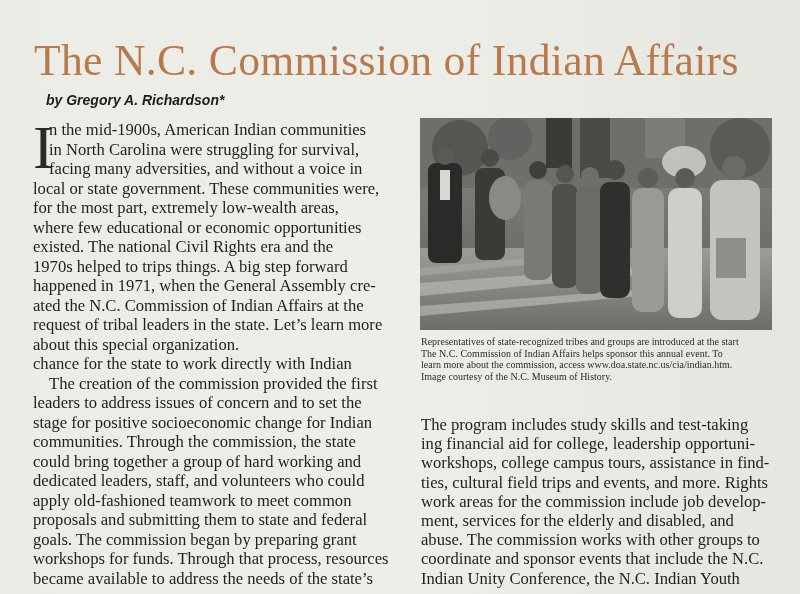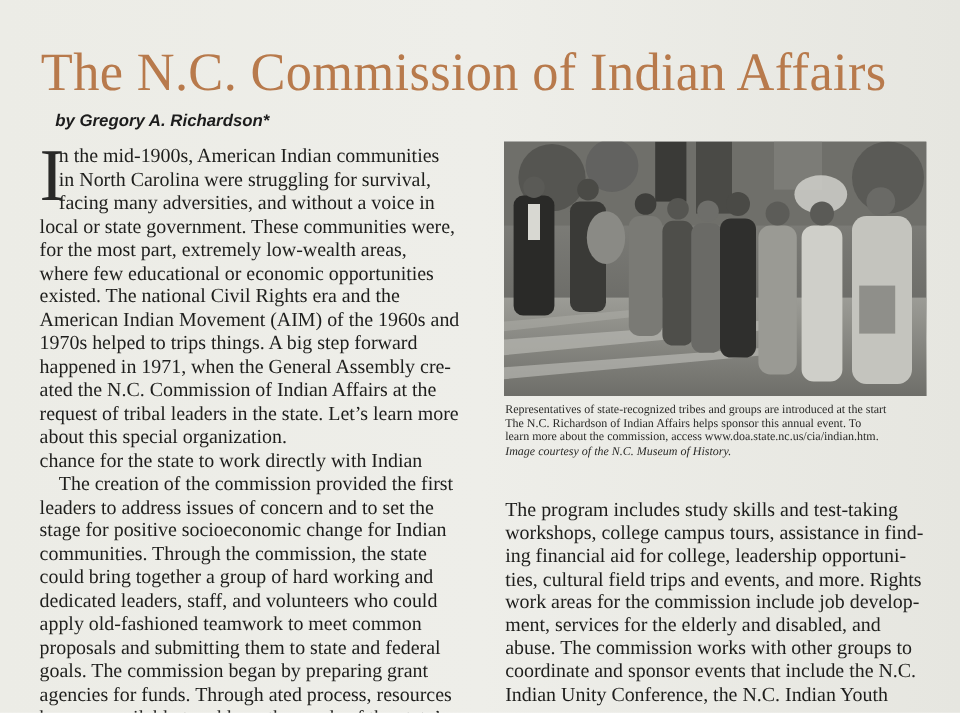--- a/index.html
+++ b/index.html
@@ -45,21 +45,21 @@
       radial-gradient(ellipse at 12% 30%, #444 0 12%, transparent 13%),
       linear-gradient(180deg, #6a6a66 0%, #8b8b86 35%, #5a5a56 60%, #9a9a94 78%, #4a4a46 100%);
   }
   .photo svg { display:block; }
   .caption {
     position:absolute; left:421px; top:336px; width:360px;
     font-family: "Liberation Serif", serif;
     font-size:10px; line-height:11.6px; color:#2a2a28;
   }
   .caption .cl { display:block; white-space:nowrap; }
-  .caption .credit { font-style:italic; }
+  .caption .credit { }
   .col-right {
     position:absolute; left:421px; top:415px; width:372px;
     font-size:16.6px; line-height:19.2px;
   }
   .col-right p { margin:0; }
 </style>
 </head>
 <body>
 
 <h1 class="title">The N.C. Commission of Indian Affairs</h1>
@@ -68,39 +68,38 @@
 <div class="col-left">
   <p class="dropcap-wrap">
     <span class="dropcap">I</span>
     <span class="line dc-line">n the mid-1900s, American Indian communities</span>
     <span class="line dc-line">in North Carolina were struggling for survival,</span>
     <span class="line dc-line">facing many adversities, and without a voice in</span>
     <span class="line">local or state government. These communities were,</span>
     <span class="line">for the most part, extremely low-wealth areas,</span>
     <span class="line">where few educational or economic opportunities</span>
     <span class="line">existed. The national Civil Rights era and the</span>
-    <span class="line">American Indian Movement (AIM) of the 1960s and</span>
     <span class="line">1970s helped to trips things. A big step forward</span>
     <span class="line">happened in 1971, when the General Assembly cre-</span>
     <span class="line">ated the N.C. Commission of Indian Affairs at the</span>
     <span class="line">request of tribal leaders in the state. Let’s learn more</span>
     <span class="line">about this special organization.</span>
   </p>
   <p>
     <span class="line">chance for the state to work directly with Indian</span>
     <span class="line indent">The creation of the commission provided the first</span>
     <span class="line">leaders to address issues of concern and to set the</span>
     <span class="line">stage for positive socioeconomic change for Indian</span>
     <span class="line">communities. Through the commission, the state</span>
     <span class="line">could bring together a group of hard working and</span>
     <span class="line">dedicated leaders, staff, and volunteers who could</span>
     <span class="line">apply old-fashioned teamwork to meet common</span>
     <span class="line">proposals and submitting them to state and federal</span>
     <span class="line">goals. The commission began by preparing grant</span>
-    <span class="line">agencies for funds. Through ated process, resources</span>
+    <span class="line">workshops for funds. Through that process, resources</span>
     <span class="line">became available to address the needs of the state’s</span>
 
   </p>
 </div>
 
 <div class="photo" title="Representatives of tribes in traditional regalia and suits standing in a line outdoors">
   <svg width="352" height="212" viewBox="0 0 352 212">
     <defs>
       <linearGradient id="sky" x1="0" y1="0" x2="0" y2="1">
         <stop offset="0" stop-color="#8a8a85"></stop>
@@ -148,30 +147,30 @@
     <rect x="248" y="70" width="34" height="130" rx="10" fill="#cfcfc9"></rect>
     <circle cx="265" cy="60" r="10" fill="#5a5a56"></circle>
     <rect x="290" y="62" width="50" height="140" rx="12" fill="#c4c4be"></rect>
     <circle cx="314" cy="50" r="12" fill="#6a6a66"></circle>
     <rect x="296" y="120" width="30" height="40" fill="#5a5a56" opacity="0.5"></rect>
   </svg>
 </div>
 
 <div class="caption">
   <span class="cl">Representatives of state-recognized tribes and groups are introduced at the start</span>
-  <span class="cl">The N.C. Richardson of Indian Affairs helps sponsor this annual event. To</span>
+  <span class="cl">The N.C. Commission of Indian Affairs helps sponsor this annual event. To</span>
   <span class="cl">learn more about the commission, access www.doa.state.nc.us/cia/indian.htm.</span>
   <span class="cl credit">Image courtesy of the N.C. Museum of History.</span>
 </div>
 
 <div class="col-right">
   <p>
     <span class="line">The program includes study skills and test-taking</span>
+    <span class="line">ing financial aid for college, leadership opportuni-</span>
     <span class="line">workshops, college campus tours, assistance in find-</span>
-    <span class="line">ing financial aid for college, leadership opportuni-</span>
     <span class="line">ties, cultural field trips and events, and more. Rights</span>
     <span class="line">work areas for the commission include job develop-</span>
     <span class="line">ment, services for the elderly and disabled, and</span>
     <span class="line">abuse. The commission works with other groups to</span>
     <span class="line">coordinate and sponsor events that include the N.C.</span>
     <span class="line">Indian Unity Conference, the N.C. Indian Youth</span>
   </p>
 </div>
 
 </body></html>

